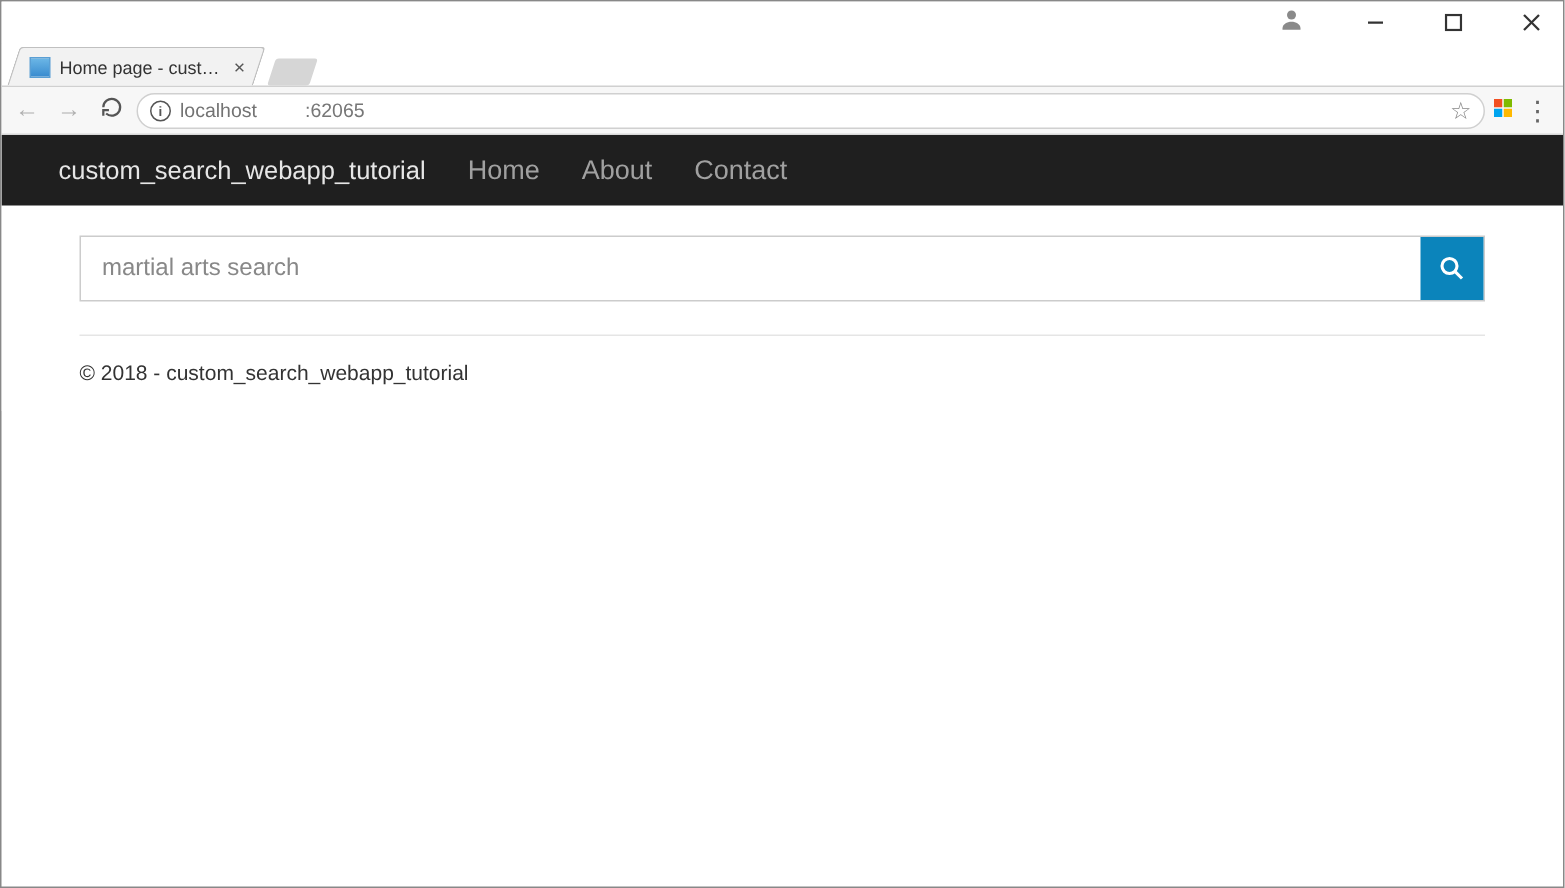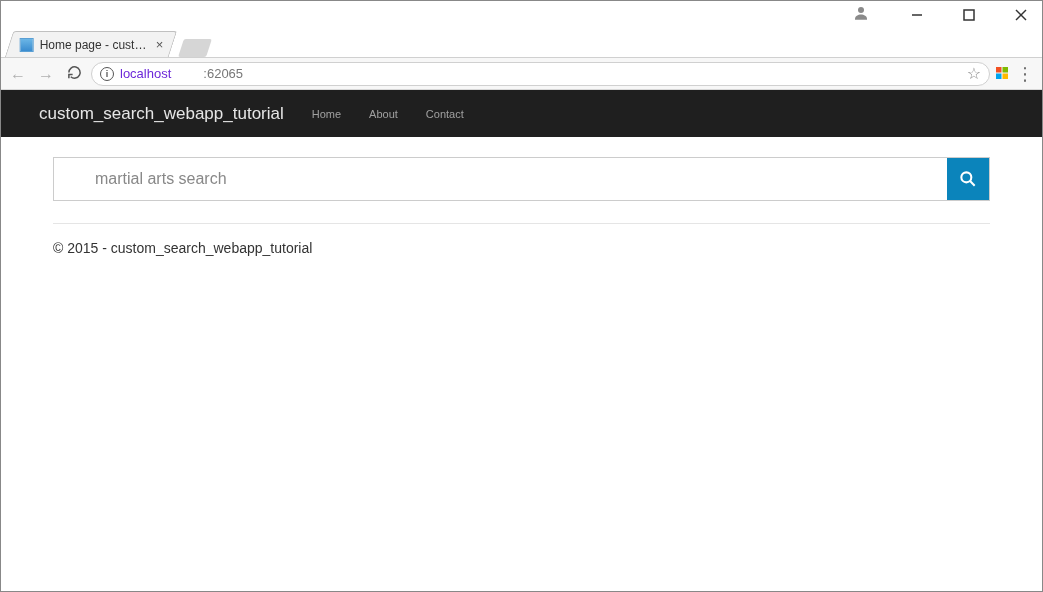--- a/index.html
+++ b/index.html
@@ -18,34 +18,34 @@
     .tab-close { font-size: 13px; color: #555; cursor: pointer; }
     .tab-favicon { width: 14px; height: 14px; display: inline-block; background: linear-gradient(#6bb6e6, #3a8ccf); border: 1px solid #5a9fd4; }
     .new-tab-shadow { width: 28px; height: 18px; background: #d6d6d6; margin-left: 8px; transform: skewX(-18deg); border-radius: 2px; }
 
     
     .addr-row { height: 32px; background: #f7f7f7; display: flex; align-items: center; padding: 0 6px; gap: 6px; border-bottom: 1px solid #d8d8d8; }
     .nav-arrow { color: #b0b0b0; font-size: 16px; width: 22px; text-align: center; cursor: pointer; }
     .reload { color: #5a5a5a; font-size: 15px; width: 22px; text-align: center; cursor: pointer; }
     .addr-input-wrap { flex: 1; height: 24px; border: 1px solid #d0d0d0; border-radius: 12px; background: #fff; display: flex; align-items: center; padding: 0 8px; gap: 6px; font-size: 13px; color: #222; }
     .info-circle { width: 14px; height: 14px; border: 1.4px solid #555; border-radius: 50%; display: inline-flex; align-items: center; justify-content: center; font-size: 9px; font-weight: bold; color: #555; }
-    .addr-host { color: #6d28d9; }
+    .addr-host { color: #737373; }
     .addr-port { color: #777; padding-left: 32px; }
     .star { font-size: 16px; color: #888; cursor: pointer; }
     .win-sq { width: 12px; height: 12px; }
     .kebab { font-size: 18px; color: #666; cursor: pointer; width: 22px; text-align: center; }
 
     
     .page { background: #fff; }
     .navbar { background: #1f1f1f; height: 47px; display: flex; align-items: center; padding-left: 38px; gap: 28px; }
     .brand { color: #e6e6e6; font-size: 17px; }
-    .nav-link { color: #a0a0a0; font-size: 11px; cursor: pointer; }
+    .nav-link { color: #a0a0a0; font-size: 18px; cursor: pointer; }
 
     .content { padding: 18px 52px; }
-    .search-row { display: flex; border: 1px solid #ccc; height: 44px; margin-top: 2px; padding-left: 27px; }
+    .search-row { display: flex; border: 1px solid #ccc; height: 44px; margin-top: 2px; }
     .search-input { flex: 1; border: none; outline: none; padding: 0 14px; font-size: 16px; color: #666; }
     .search-input::placeholder { color: #888; }
     .search-btn { width: 42px; background: #0b84bb; display: flex; align-items: center; justify-content: center; cursor: pointer; }
 
     hr.divider { border: none; border-top: 1px solid #e5e5e5; margin: 22px 0 16px; }
     .footer { font-size: 14px; color: #333; }
   </style>
 </head>
 <body>
 
@@ -125,15 +125,15 @@
       <div class="search-btn">
         <svg width="20" height="20" viewBox="0 0 24 24" fill="none" stroke="#fff" stroke-width="2.5">
           <circle cx="10" cy="10" r="6"></circle>
             <line x1="20" y1="20" x2="14.5" y2="14.5"></line>
         </svg>
       </div>
     </div>
 
     <hr class="divider">
 
-    <div class="footer">© 2015 - custom_search_webapp_tutorial</div>
+    <div class="footer">© 2018 - custom_search_webapp_tutorial</div>
   </div>
 </div>
 
 </body></html>

